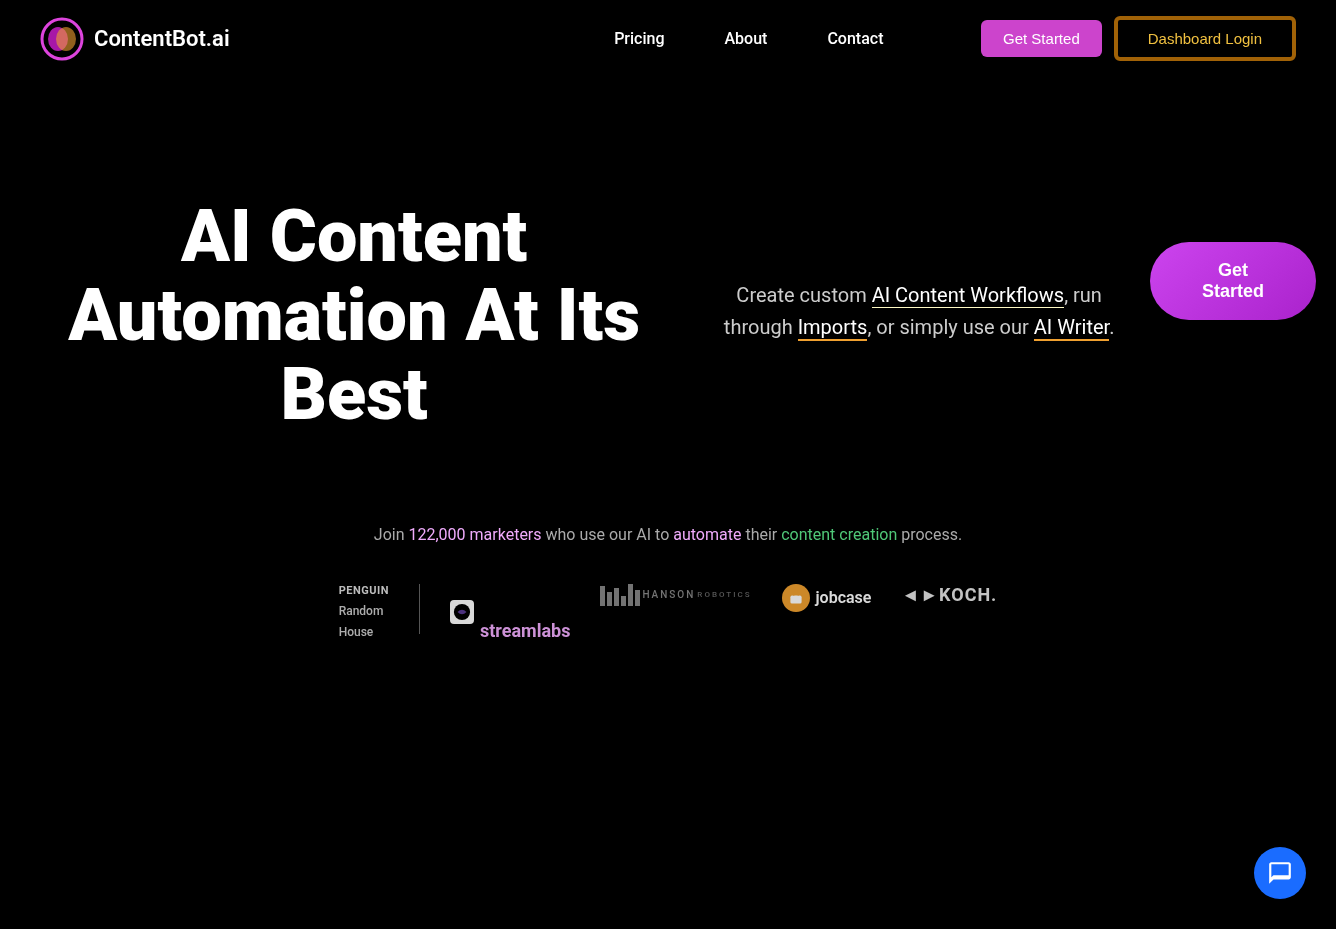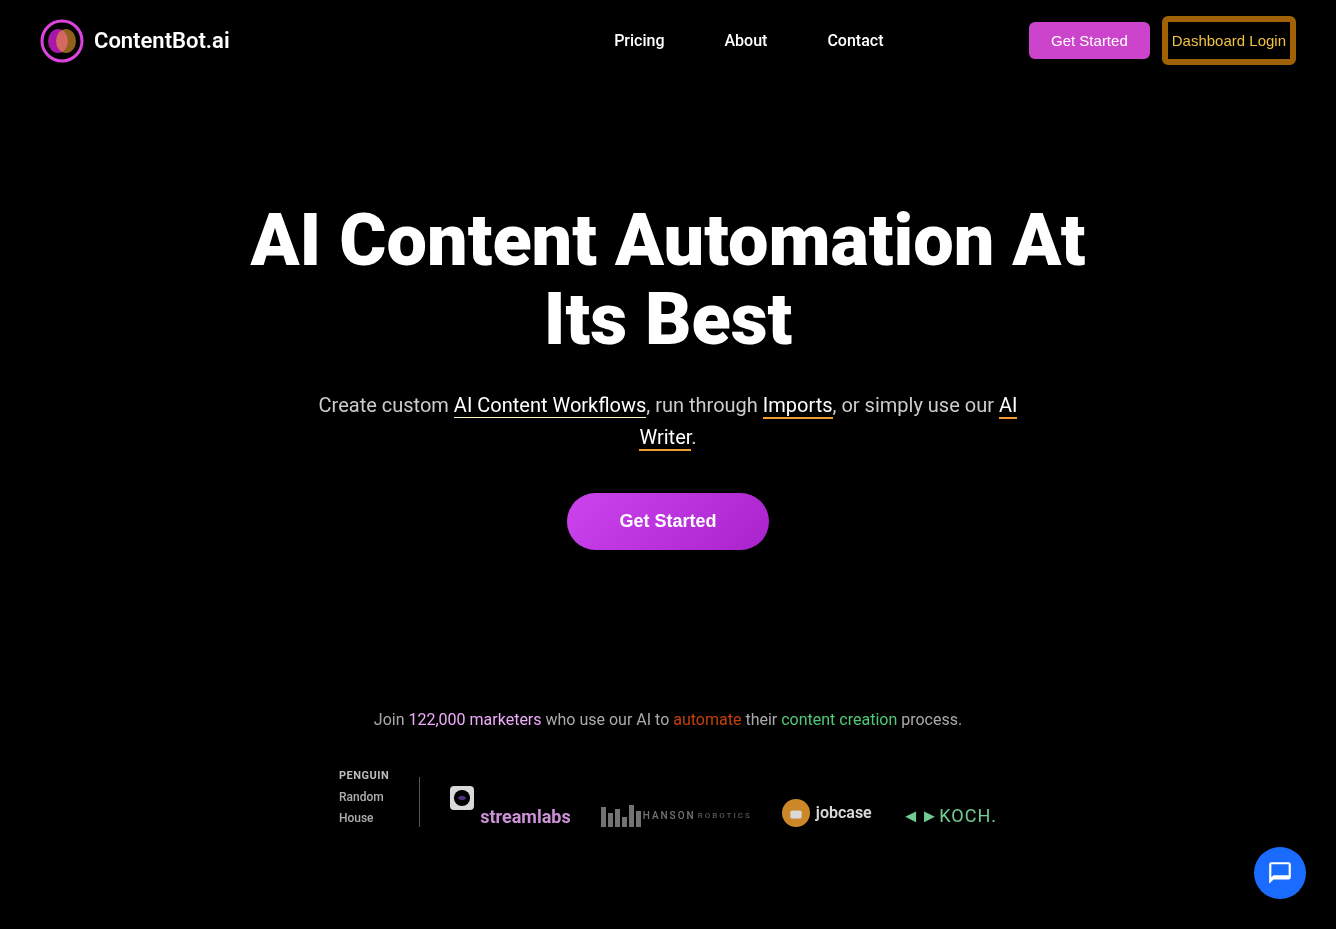--- a/index.html
+++ b/index.html
@@ -69,32 +69,32 @@
       padding: 10px 22px;
       border-radius: 6px;
       font-size: 15px;
       cursor: pointer;
       font-weight: 500;
     }
 
     .btn-dashboard-login {
       background: transparent;
       color: #f0c040;
-      border: 6px solid #a16207;
-      padding: 10px 4px;
+      border: 4px solid #a16207;
+      padding: 10px 30px;
       border-radius: 6px;
       font-size: 15px;
       cursor: pointer;
       font-weight: 500;
     }
 
     
     .hero {
       display: flex;
-      flex-direction: column;
+      flex-direction: row;
       align-items: center;
       text-align: center;
       padding: 120px 20px 60px;
     }
 
     .hero-title {
       font-size: 72px;
       font-weight: 900;
       line-height: 1.1;
       color: #fff;
@@ -153,30 +153,30 @@
     .social-proof-text {
       font-size: 16px;
       color: #aaa;
     }
 
     .social-proof-text .highlight-orange {
       color: #f0abfc;
     }
 
     .social-proof-text .highlight-yellow {
-      color: #c2410c;
+      color: #f0abfc;
     }
 
     .social-proof-text .highlight-green {
       color: #50c878;
     }
 
     .logos-row {
       display: flex;
-      align-items: flex-end;
+      align-items: flex-start;
       gap: 30px;
       flex-wrap: wrap;
       justify-content: center;
     }
 
     .logo-brand {
       display: flex;
       align-items: center;
       gap: 6px;
       color: #fff;
@@ -277,22 +277,22 @@
     }
 
     .jobcase-text {
       font-size: 16px;
       color: #fff;
       font-weight: 600;
     }
 
     .koch-logo {
       font-size: 18px;
-      font-weight: 400;
-      color: #86efac;
+      font-weight: 700;
+      color: #e5e5e5;
       letter-spacing: 1px;
     }
 
     
     .chat-widget {
       position: fixed;
       bottom: 30px;
       right: 30px;
       width: 52px;
       height: 52px;

